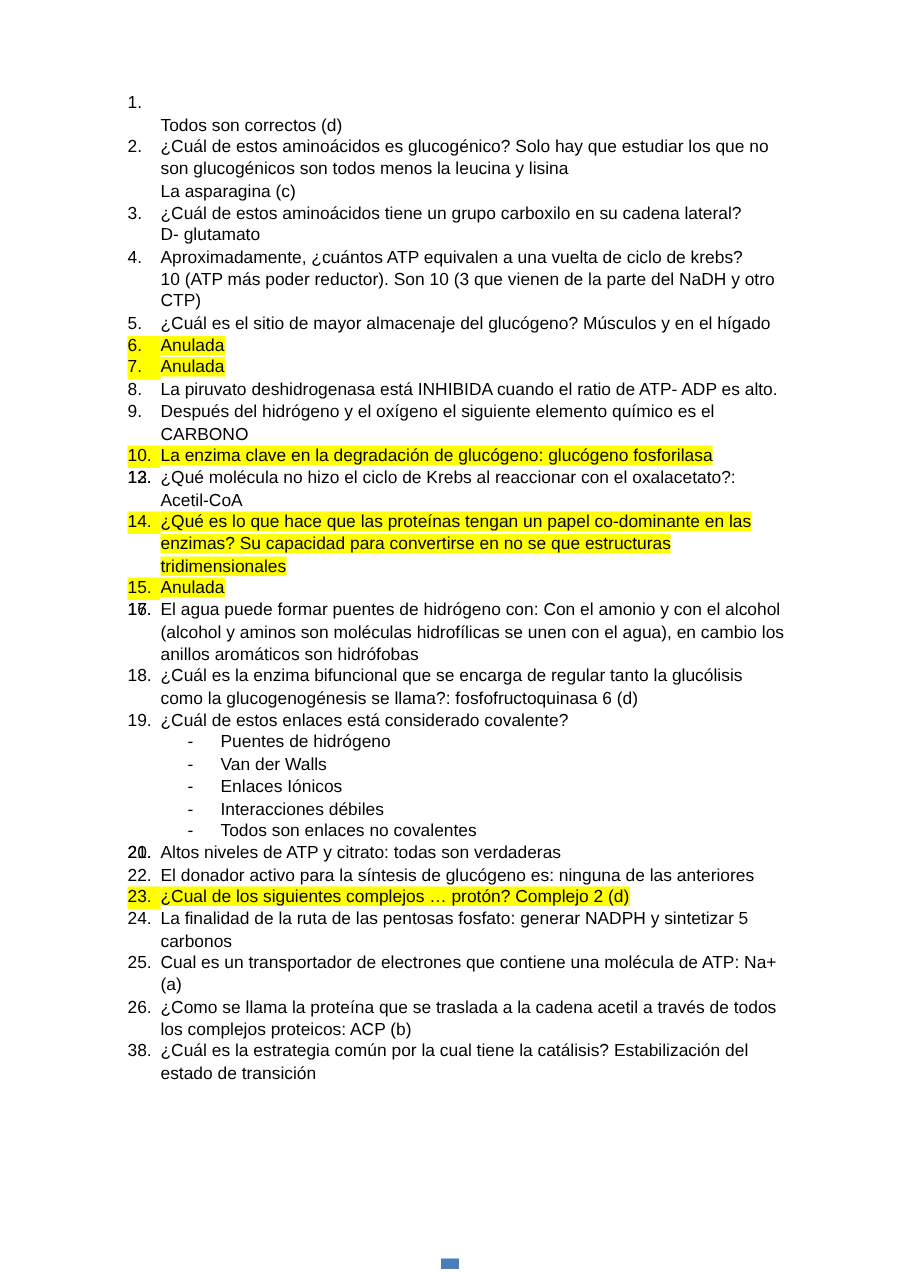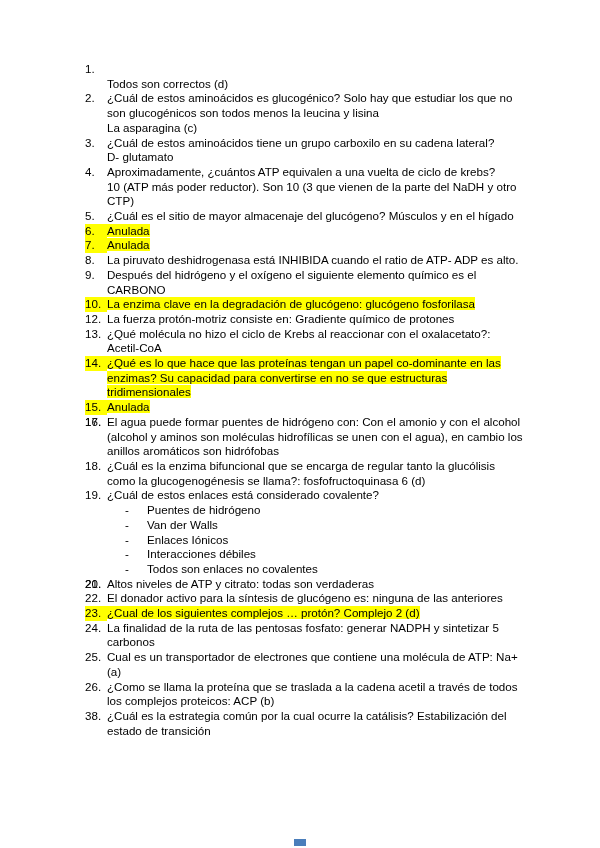--- a/index.html
+++ b/index.html
@@ -33,31 +33,31 @@
       <div class="item"><span class="num">1.</span><span><br><span class="b">Todos son correctos (d)</span></span></div>
       <div class="item"><span class="num">2.</span><span><span>¿Cuál de estos aminoácidos es glucogénico? </span><span class="b">Solo hay que estudiar los que no son glucogénicos son todos menos la leucina y lisina</span><br><span class="b">La asparagina (c)</span></span></div>
       <div class="item"><span class="num">3.</span><span><span>¿Cuál de estos aminoácidos tiene un grupo carboxilo en su cadena lateral?</span><br><span class="b">D- glutamato</span></span></div>
       <div class="item"><span class="num">4.</span><span><span>Aproximadamente, ¿cuántos ATP equivalen a una vuelta de ciclo de krebs?</span><br><span class="b">10 </span><span>(ATP más poder reductor). Son 10 (3 que vienen de la parte del NaDH y otro CTP)</span></span></div>
       <div class="item"><span class="num">5.</span><span><span>¿Cuál es el sitio de mayor almacenaje del glucógeno? </span><span class="b">Músculos y en el hígado</span></span></div>
       <div class="item"><span class="num hl">6.</span><span><span class="b hl">Anulada</span></span></div>
       <div class="item"><span class="num hl">7.</span><span><span class="b hl">Anulada</span></span></div>
       <div class="item"><span class="num">8.</span><span><span>La piruvato deshidrogenasa está </span><span class="b">INHIBIDA</span><span> cuando el ratio de ATP- ADP es alto.</span></span></div>
       <div class="item"><span class="num">9.</span><span><span>Después del hidrógeno y el oxígeno el siguiente elemento químico es el </span><span class="b">CARBONO</span></span></div>
       <div class="item"><span class="num hl">10.</span><span><span class="b hl">La enzima clave en la degradación de glucógeno:  glucógeno fosforilasa</span></span></div>
-      <div class="item"><span class="num">12.</span><span><span>La fuerza protón-motriz consiste en</span><span class="b">: Gradiente químico de protones</span></span></div>
+      <div class="item"><span class="num">12.</span></div>
       <div class="item"><span class="num">13.</span><span><span>¿Qué molécula no hizo el ciclo de Krebs al reaccionar con el oxalacetato?: </span><span class="b">Acetil-CoA</span></span></div>
       <div class="item"><span class="num hl">14.</span><span><span class="b hl">¿Qué es lo que hace que las proteínas tengan un papel co-dominante en las enzimas? Su capacidad para convertirse en no se que estructuras tridimensionales</span></span></div>
       <div class="item"><span class="num hl">15.</span><span><span class="b hl">Anulada</span></span></div>
       <div class="item"><span class="num">16.</span></div>
       <div class="item"><span class="num">17.</span><span><span>El agua puede formar puentes de hidrógeno con: </span><span class="b">Con el amonio y con el alcohol</span><span> (alcohol y aminos son moléculas hidrofílicas se unen con el agua), en cambio los anillos aromáticos son hidrófobas</span></span></div>
       <div class="item"><span class="num">18.</span><span><span>¿Cuál es la enzima bifuncional que se encarga de regular tanto la glucólisis como la glucogenogénesis se llama?</span><span class="b">: fosfofructoquinasa 6 (d)</span></span></div>
       <div class="item"><span class="num">19.</span><span><span>¿Cuál de estos enlaces está considerado covalente?</span></span><div class="sub"><span class="dash">-</span><span><span>Puentes de hidrógeno</span></span></div><div class="sub"><span class="dash">-</span><span><span>Van der Walls</span></span></div><div class="sub"><span class="dash">-</span><span><span>Enlaces Iónicos</span></span></div><div class="sub"><span class="dash">-</span><span><span>Interacciones débiles</span></span></div><div class="sub"><span class="dash">-</span><span><span class="b">Todos son enlaces no covalentes</span></span></div></div>
       <div class="item"><span class="num">20.</span></div>
       <div class="item"><span class="num">21.</span><span><span>Altos niveles de ATP y citrato: </span><span class="b">todas son verdaderas</span></span></div>
       <div class="item"><span class="num">22.</span><span><span>El donador activo para la síntesis de glucógeno es: </span><span class="b">ninguna de las anteriores</span></span></div>
       <div class="item"><span class="num hl">23.</span><span><span class="b hl">¿Cual de los siguientes complejos … protón? Complejo 2 (d)</span></span></div>
       <div class="item"><span class="num">24.</span><span><span>La finalidad de la ruta de las pentosas fosfato</span><span class="b">: generar NADPH y sintetizar 5 carbonos</span></span></div>
       <div class="item"><span class="num">25.</span><span><span>Cual es un transportador de electrones que contiene una molécula de ATP: </span><span class="b">Na+ (a)</span></span></div>
       <div class="item"><span class="num">26.</span><span><span>¿Como se llama la proteína que se traslada a la cadena acetil a través de todos los complejos proteicos: </span><span class="b">ACP  (b)</span></span></div>
-      <div class="item"><span class="num">38.</span><span><span>¿Cuál es la estrategia común por la cual ocurre la catálisis? </span><span class="b">Estabilización del estado de transición</span></span></div>
+      <div class="item"><span class="num">38.</span><span><span>¿Cuál es la estrategia común por la cual tiene la catálisis? </span><span class="b">Estabilización del estado de transición</span></span></div>
     </div>
   <div class="bottom-bar"></div>
 </div>
 
 </body></html>

